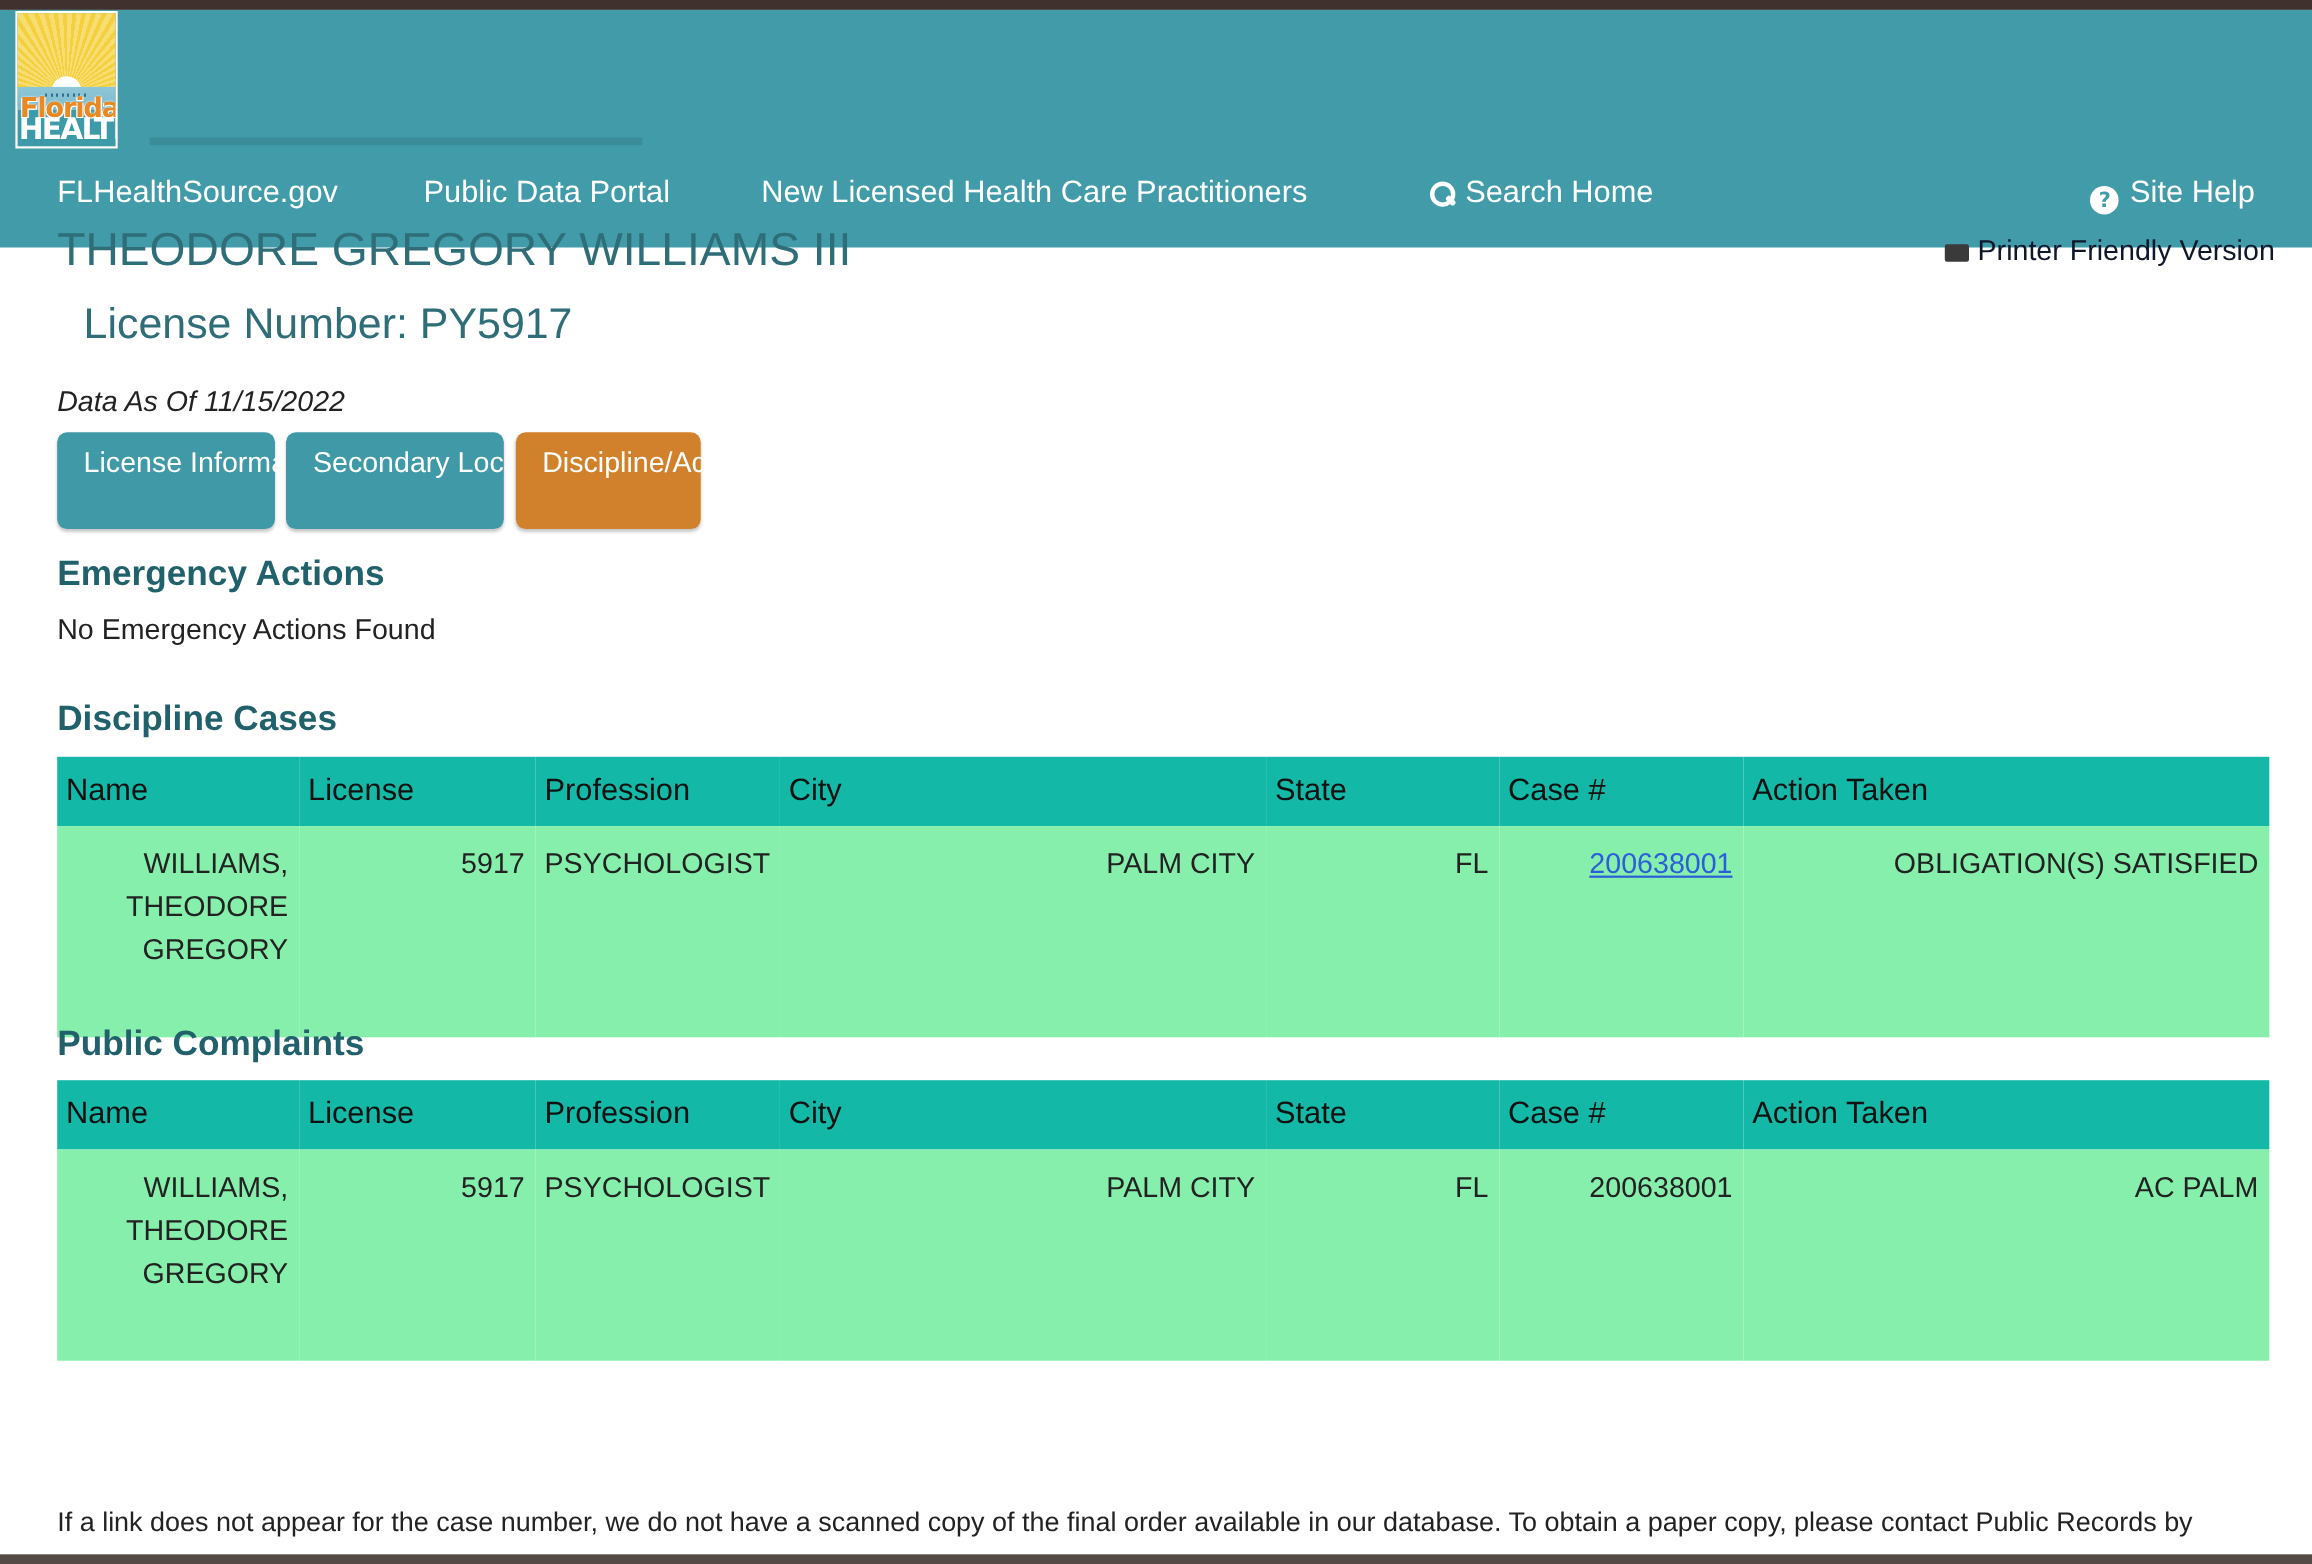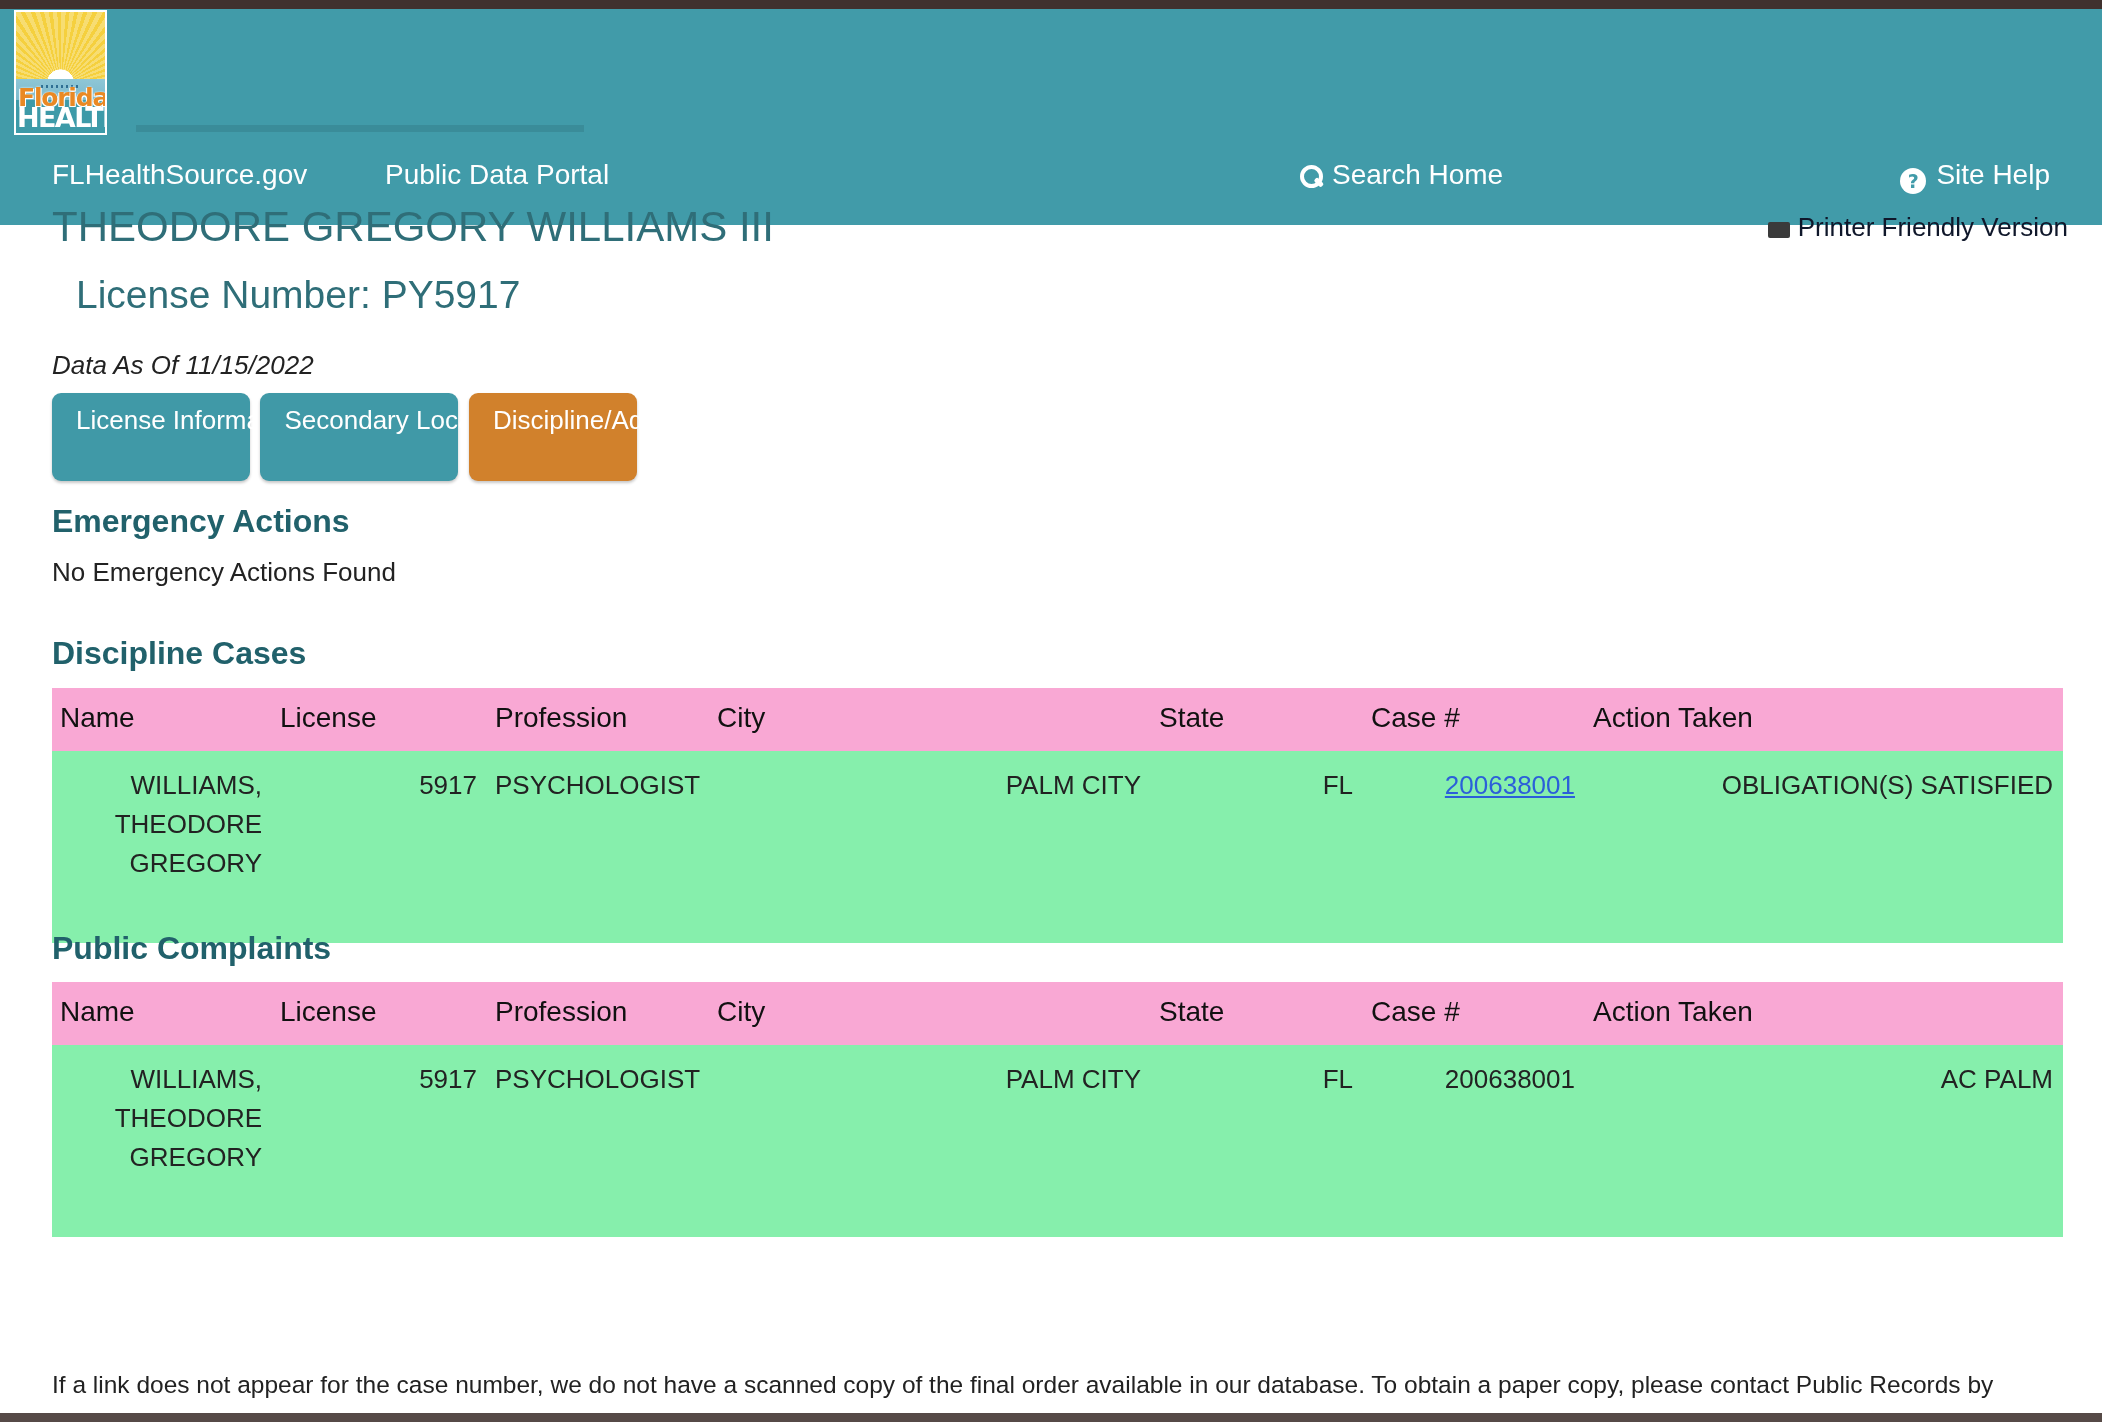--- a/index.html
+++ b/index.html
@@ -157,21 +157,21 @@
   .h-pub   { top: 705px; }
 
   
   table.grid {
     position: absolute; left: 52px; width: 2011px;
     border-collapse: collapse; table-layout: fixed;
   }
   table.grid.t-disc { top: 463px; }
   table.grid.t-pub  { top: 757px; }
   table.grid th {
-    background: #f9a8d4; color: #111; font-weight: 400;
+    background: #14b8a6; color: #111; font-weight: 400;
     font-size: 28px; text-align: left;
     padding: 14px 0 17px 8px; vertical-align: top;
   }
   table.grid td {
     background: #86efac; color: #222; font-size: 26px;
     text-align: right; padding: 15px 10px 60px 8px; vertical-align: top;
     line-height: 39px;
   }
   table.grid .c-name  { width: 220px; }
   table.grid .c-lic   { width: 215px; }
@@ -202,20 +202,21 @@
       <div class="logo-sea"></div>
       <div class="logo-florida">Florida</div>
       <div class="logo-health">HEALTH</div>
     </div>
 
     <div class="title-rule"></div>
 
     <div class="nav">
       <a class="nav-fl">FLHealthSource.gov</a>
       <a class="nav-pdp">Public Data Portal</a>
+      <a class="nav-nlhp">New Licensed Health Care Practitioners</a>
       <a class="nav-search"><span class="ico-search"></span><span>Search Home</span></a>
       <a class="nav-help"><span class="ico-help">?</span><span>Site Help</span></a>
     </div>
   </div>
 
   <a class="printer-link"><span class="printer-icon"></span><span>Printer Friendly Version</span></a>
 
   <div class="content">
 
     <div class="lic-name">THEODORE GREGORY WILLIAMS III</div>

